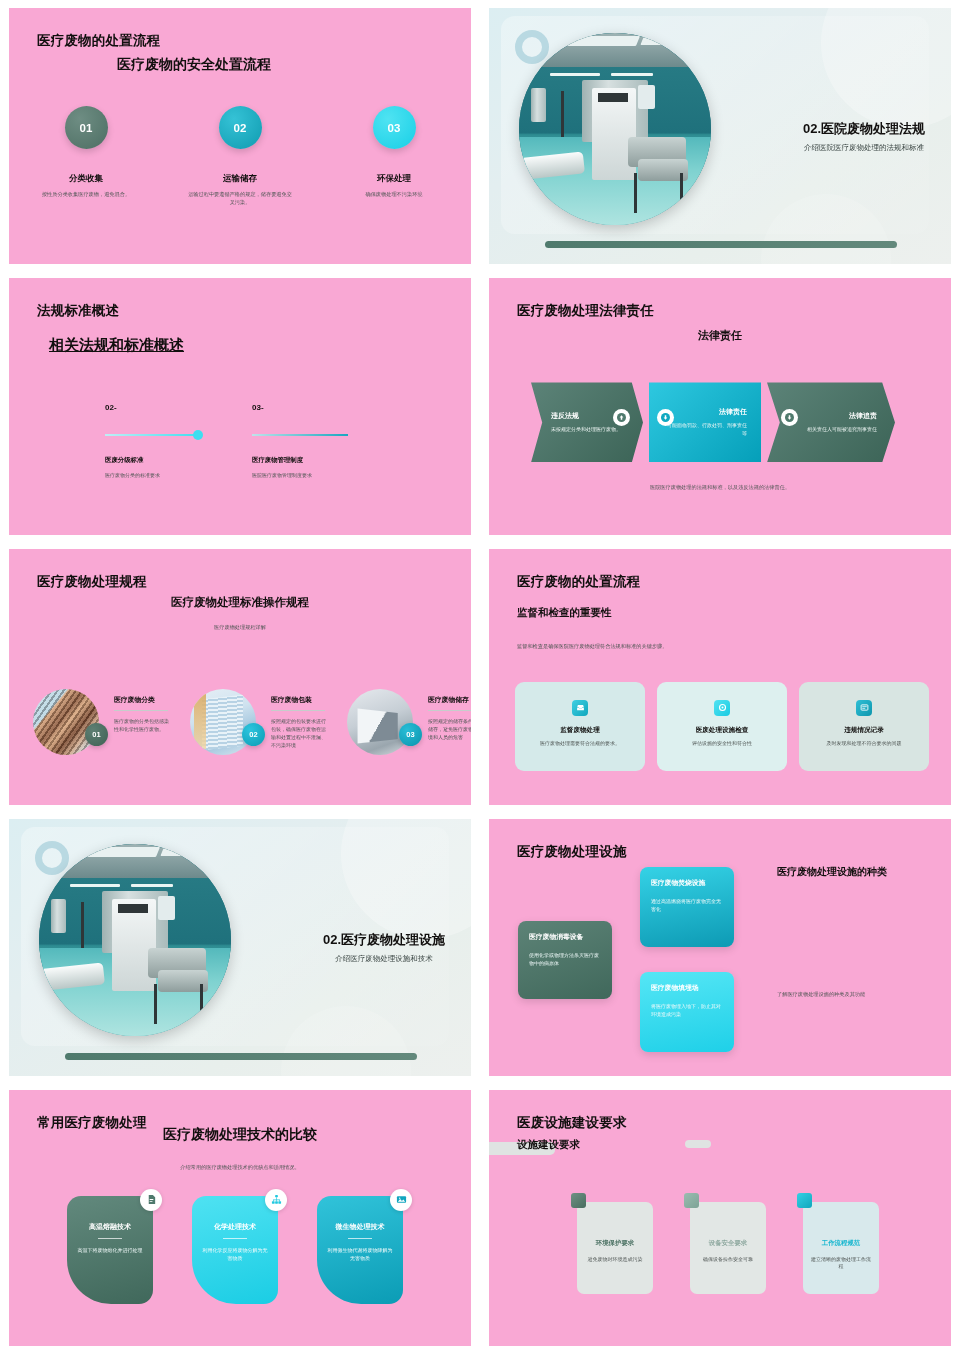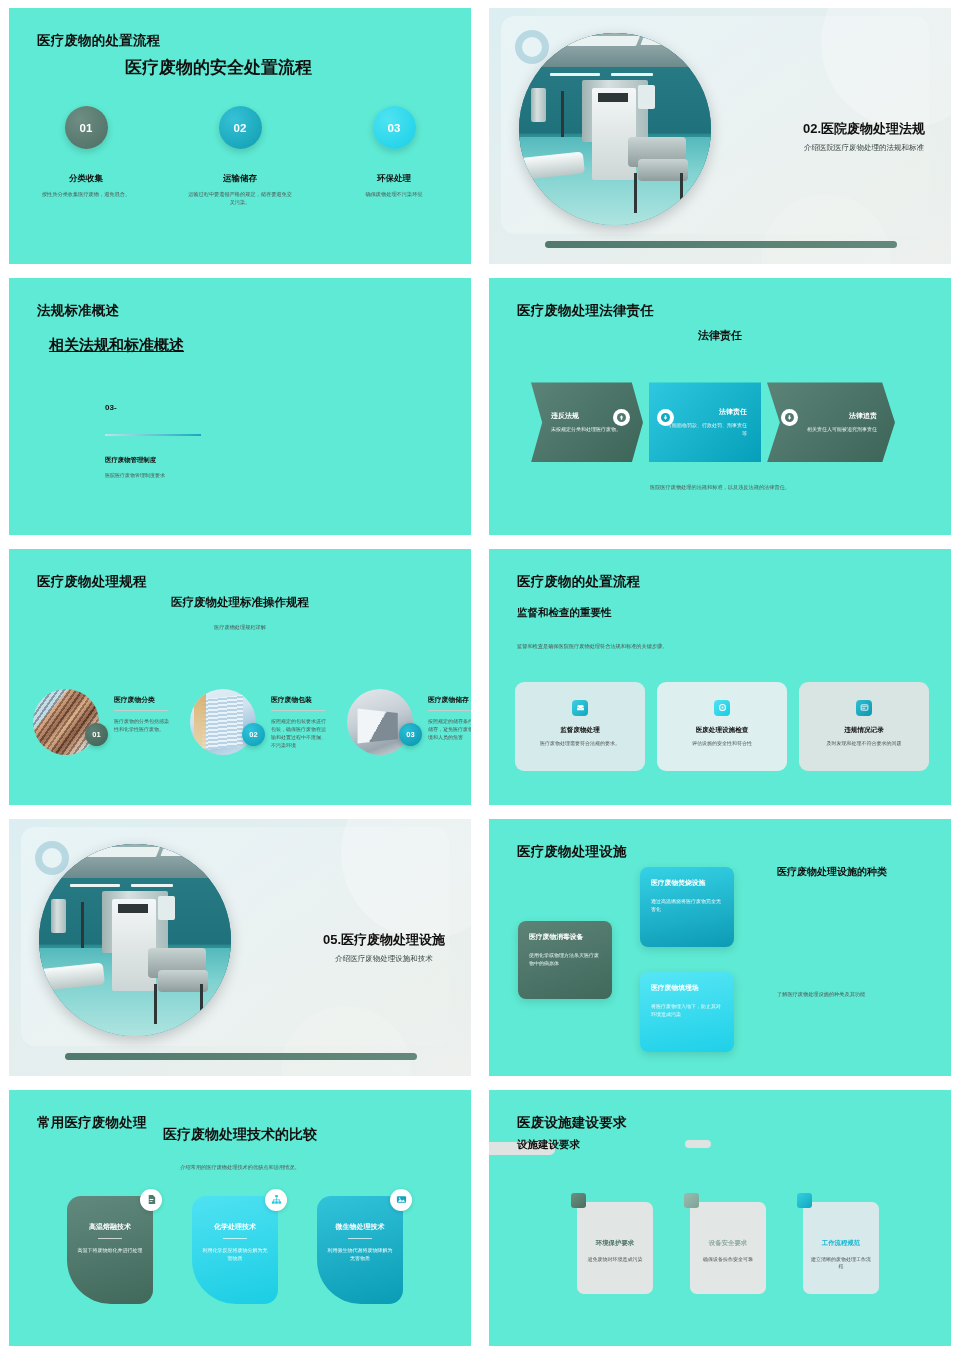--- a/index.html
+++ b/index.html
@@ -17,40 +17,40 @@
   }
   .slide {
     position: relative;
     width: 480px; height: 270.4px;
     overflow: hidden;
     padding: 8px 9px 6px 9px;
   }
   .canvas {
     position: relative;
     width: 100%; height: 100%;
-    background: #5eead4;
+    background: #f9a8d4;
     overflow: hidden;
   }
   .canvas.hero {
     background: linear-gradient(150deg,#dceef2 0%,#e3eef0 35%,#e8efec 70%,#edf0ee 100%);
   }
 
   
   .title {
     position: absolute;
     font-weight: bold; color: #12100f;
     letter-spacing: .2px;
     white-space: nowrap;
   }
   .t-main { left: 28px; top: 24px; font-size: 13.5px; }
   .sub-c { font-weight: bold; color: #12100f; position: absolute; }
   .body-s { position: absolute; color: #4e5553; line-height: 1.45; }
 
   
-  .s1-sub { left: 116px; top: 48px; font-size: 17px; }
+  .s1-sub { left: 108px; top: 48px; font-size: 14px; }
   .s1-cols { position: absolute; left: 0; top: 98px; width: 100%;
              display: flex; }
   .s1-col { flex: 1; display: flex; flex-direction: column; align-items: center; }
   .s1-circle {
     width: 43px; height: 43px; border-radius: 50%;
     display: flex; align-items: center; justify-content: center;
     color: #fff; font-size: 11.5px; font-weight: bold;
     box-shadow: 0 3px 7px rgba(0,0,0,.16);
   }
   .s1-c1 { background: radial-gradient(circle at 35% 30%,#6e8d83,#4d6e63); }
@@ -327,20 +327,29 @@
       <div class="hero-bar"></div>
     </div>
   </div>
 
   <div class="slide">
     <div class="canvas">
       <div class="title t-main">法规标准概述</div>
       <div class="sub-c s3-sub">相关法规和标准概述</div>
       <div class="s3-wrap">
         <div class="s3-item">
+          <div class="s3-num">02-</div>
+          <div class="s3-track">
+            <div class="s3-line" style="background:linear-gradient(90deg,#bfeef5,#3ddef0);"></div>
+            <div class="s3-dot" style="background:#3ddef0;"></div>
+          </div>
+          <div class="s3-lab">医废分级标准</div>
+          <div class="s3-desc">医疗废物分类的标准要求</div>
+        </div>
+        <div class="s3-item">
           <div class="s3-num">03-</div>
           <div class="s3-track">
             <div class="s3-line" style="background:linear-gradient(90deg,#bfe3ea,#19a7c0);"></div>
 
           </div>
           <div class="s3-lab">医疗废物管理制度</div>
           <div class="s3-desc">医院医疗废物管理制度要求</div>
         </div>
       </div>
     </div>
@@ -487,21 +496,21 @@
         <div class="steel" style="left:6%;top:55px;width:8%;height:34px;"></div>
         <div class="dark" style="left:22%;top:58px;width:3px;height:46px;"></div>
         <div class="cab" style="left:62%;top:52px;width:9%;height:24px;background:#e3eced;"></div>
         <div class="bed" style="left:-2%;top:122px;width:36%;height:22px;transform:rotate(-6deg);"></div>
         <div class="chair" style="left:57%;top:104px;width:30%;height:30px;"></div>
         <div class="chair" style="left:62%;top:126px;width:26%;height:22px;"></div>
         <div class="dark" style="left:60%;top:140px;width:2.5px;height:40px;"></div>
         <div class="dark" style="left:84%;top:140px;width:2.5px;height:34px;"></div>
       </div>
       <div class="hero-text">
-        <div class="hero-title">05.医疗废物处理设施</div>
+        <div class="hero-title">02.医疗废物处理设施</div>
         <div class="hero-sub">介绍医疗废物处理设施和技术</div>
       </div>
       <div class="hero-bar"></div>
     </div>
   </div>
 
   <div class="slide">
     <div class="canvas">
       <div class="title t-main">医疗废物处理设施</div>
       <div class="fcard f1">

